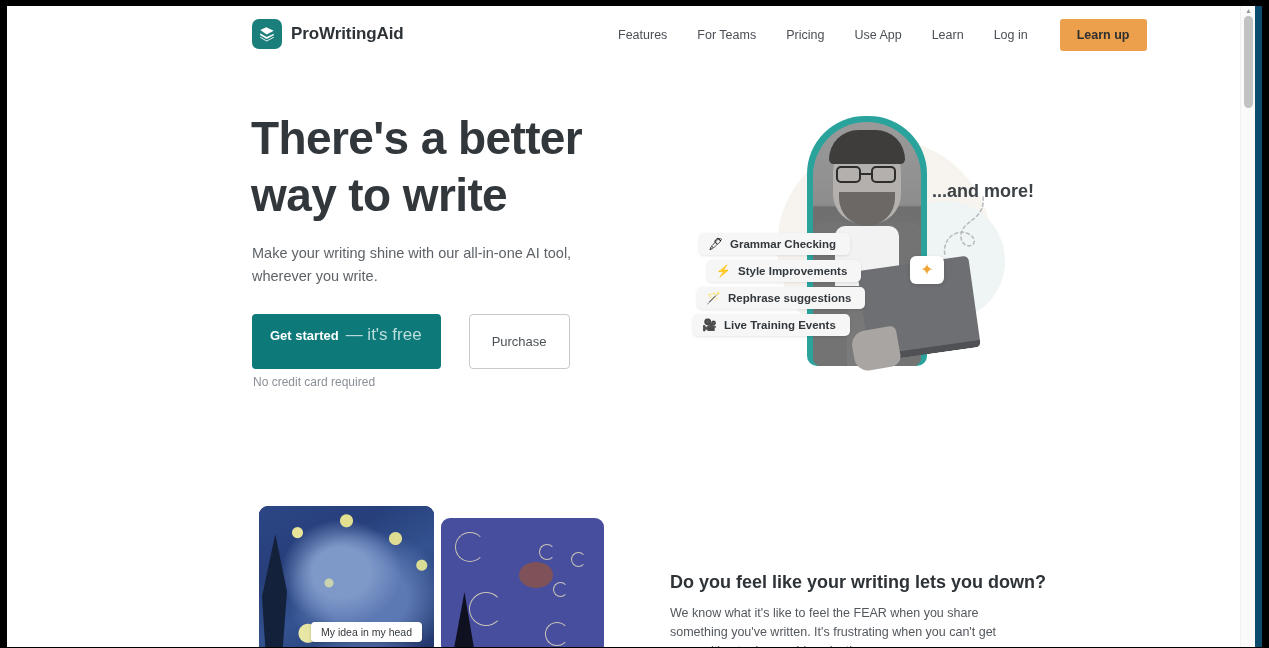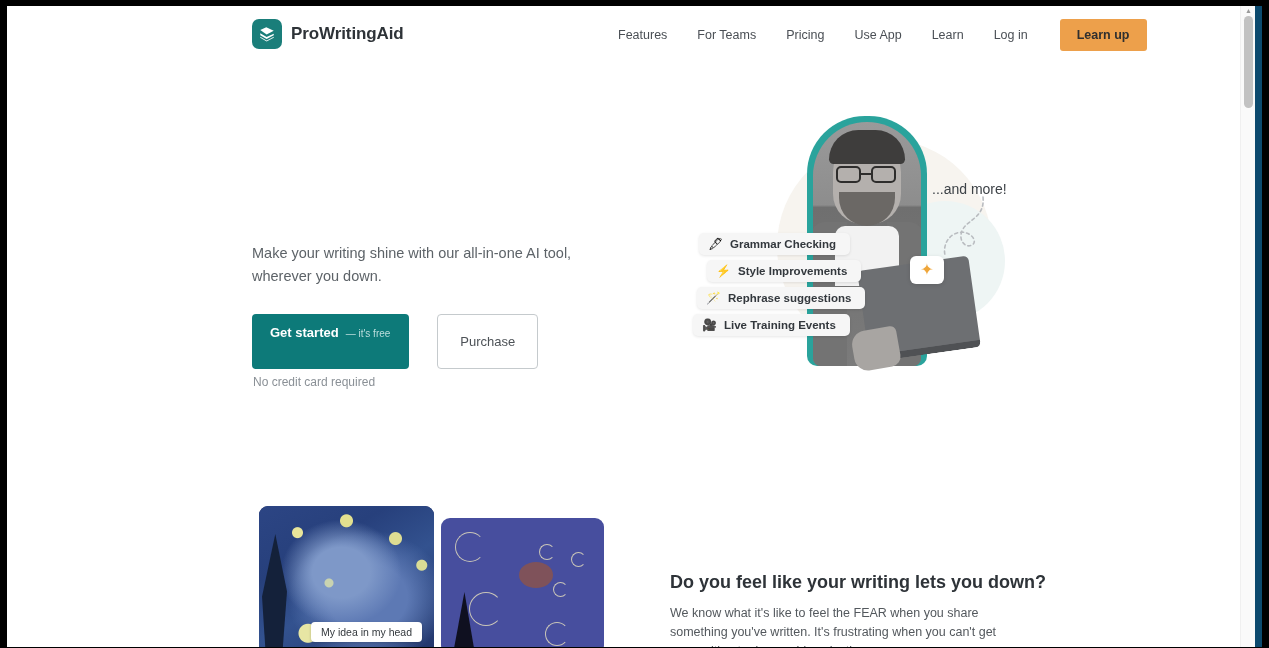--- a/index.html
+++ b/index.html
@@ -142,21 +142,21 @@
     border: none;
     font-family: inherit;
   }
   .btn-primary .main {
     color: #ffffff;
     font-size: 13px;
     font-weight: bold;
   }
   .btn-primary .sub {
     color: #bcdedd;
-    font-size: 10px;
+    font-size: 17px;
     text-align: right;
   }
   .btn-secondary {
     background: #ffffff;
     border: 1px solid #c5cacd;
     border-radius: 4px;
     padding: 19px 22px;
     color: #4d5257;
     font-size: 13px;
     cursor: pointer;
@@ -318,22 +318,22 @@
   .chip .ico { font-size: 12px; line-height: 1; width: 14px; text-align: center; }
   .chip .txt { font-size: 11.5px; color: #33383d; font-weight: bold; white-space: nowrap; }
   .chip.c1 { margin-left: 6px; }
   .chip.c2 { margin-left: 14px; }
   .chip.c3 { margin-left: 4px; }
   .chip.c4 { margin-left: 0px; }
 
   .andmore {
     position: absolute;
     left: 265px; top: 90px;
-    font-size: 14px;
-    font-weight: normal;
+    font-size: 18px;
+    font-weight: bold;
     color: #3d4247;
     white-space: nowrap;
   }
   .squiggle {
     position: absolute;
     left: 272px; top: 104px;
     width: 50px; height: 62px;
   }
 
   
@@ -451,21 +451,22 @@
         <a href="#">Features</a>
         <a href="#">For Teams</a>
         <a href="#">Pricing</a>
         <a href="#">Use App</a>
         <a href="#">Learn</a>
         <a href="#">Log in</a>
         <a href="#" class="signup">Learn up</a>
       </nav>
     </div>
 
-    <p class="hero-sub">Make your writing shine with our all-in-one AI tool, wherever you down.</p>
+    <h1 class="hero-title">There's a better way to write</h1>
+    <p class="hero-sub">Make your writing shine with our all-in-one AI tool, wherever you write.</p>
 
     <div class="cta-row">
       <button class="btn-primary">
         <span class="main">Get started</span>
         <span class="sub">— it's free</span>
       </button>
       <button class="btn-secondary">Purchase</button>
     </div>
 
     <div class="nocard">No credit card required</div>

